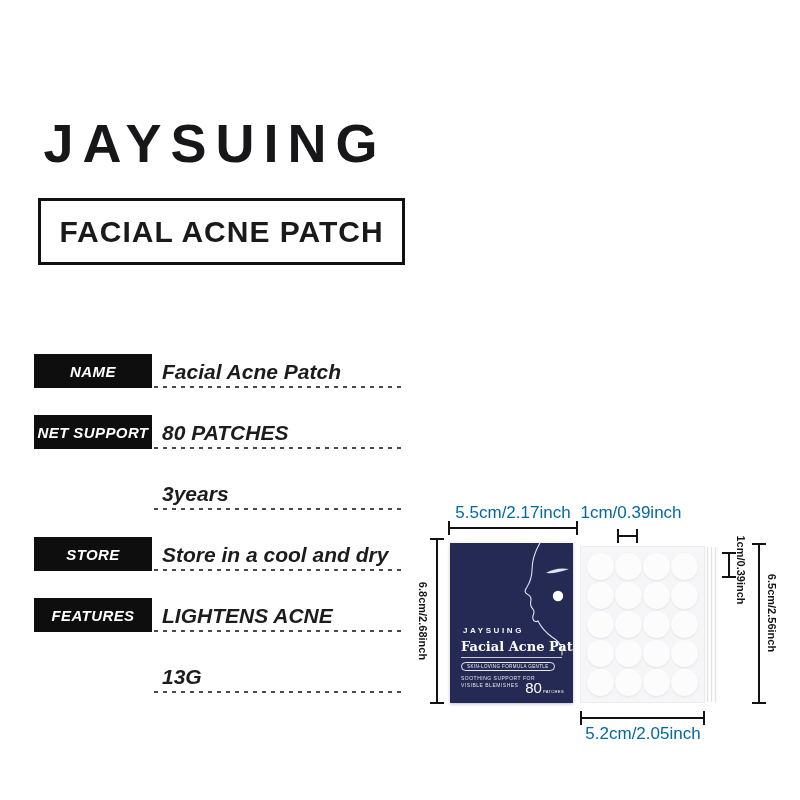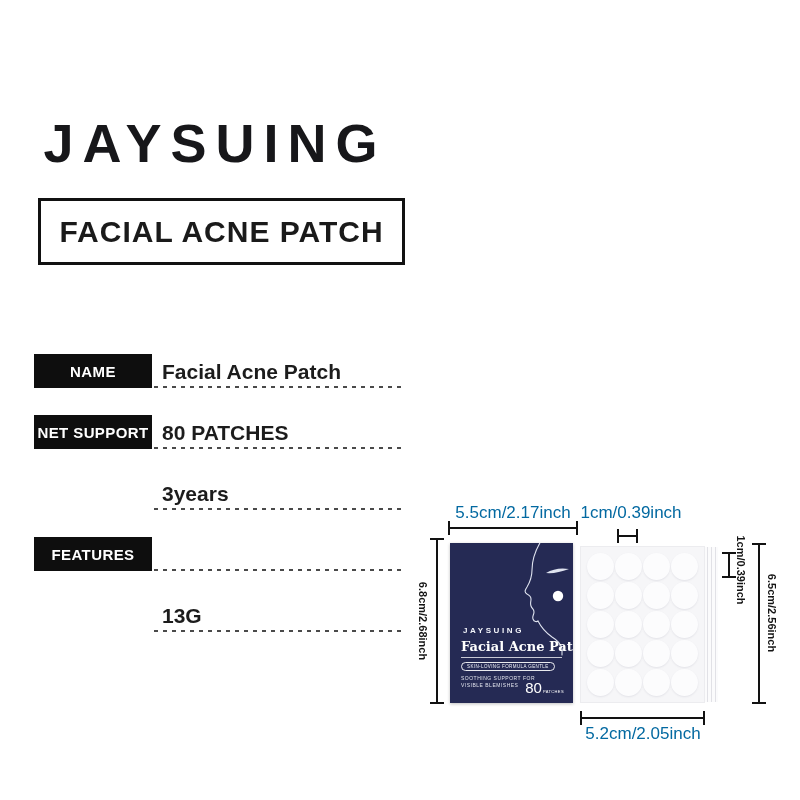--- a/index.html
+++ b/index.html
@@ -27,21 +27,21 @@
     border:3px solid #111111;
     display:flex; align-items:center; justify-content:center;
   }
   .heading-box span {
     font-size:30px; font-weight:700; letter-spacing:1px; color:#1a1a1a;
     white-space:nowrap;
   }
 
   
   .specs { position:absolute; left:34px; top:354px; width:380px; }
-  .spec-row { position:relative; height:34px; margin-bottom:27px; }
+  .spec-row { position:relative; height:34px; margin-bottom:27px;font-style:italic; }
   .spec-label {
     position:absolute; left:0; top:0; width:118px; height:34px;
     background:#0e0e0e; color:#ffffff;
     display:flex; align-items:center; justify-content:center;
     font-size:15px; font-weight:700; letter-spacing:0.4px;
     white-space:nowrap;
   }
   .spec-value {
     position:absolute; left:128px; top:2px; height:32px;
     display:flex; align-items:center;
@@ -151,21 +151,27 @@
     <div class="spec-row">
       <div class="spec-label">NET SUPPORT</div>
       <div class="spec-value">80 PATCHES</div>
       <div class="spec-dash"></div>
     </div>
     <div class="spec-row">
       <div class="spec-value">3years</div>
       <div class="spec-dash"></div>
     </div>
     <div class="spec-row">
+      <div class="spec-label">STORE</div>
+      <div class="spec-value">Store in a cool and dry</div>
+      <div class="spec-dash"></div>
+    </div>
+    <div class="spec-row">
       <div class="spec-label">FEATURES</div>
+      <div class="spec-value">LIGHTENS ACNE</div>
       <div class="spec-dash"></div>
     </div>
     <div class="spec-row">
       <div class="spec-value">13G</div>
       <div class="spec-dash"></div>
     </div>
   </div>
 
   <div class="diagram">
 

